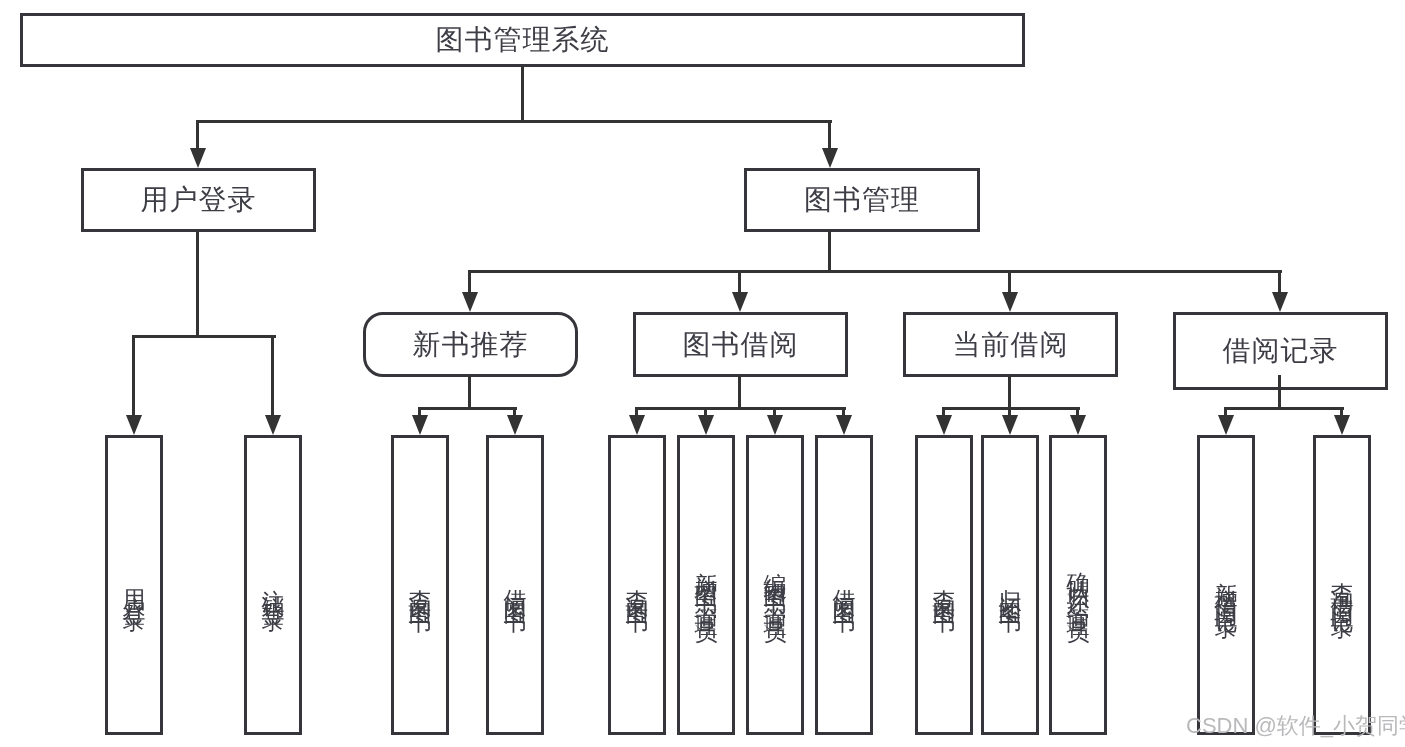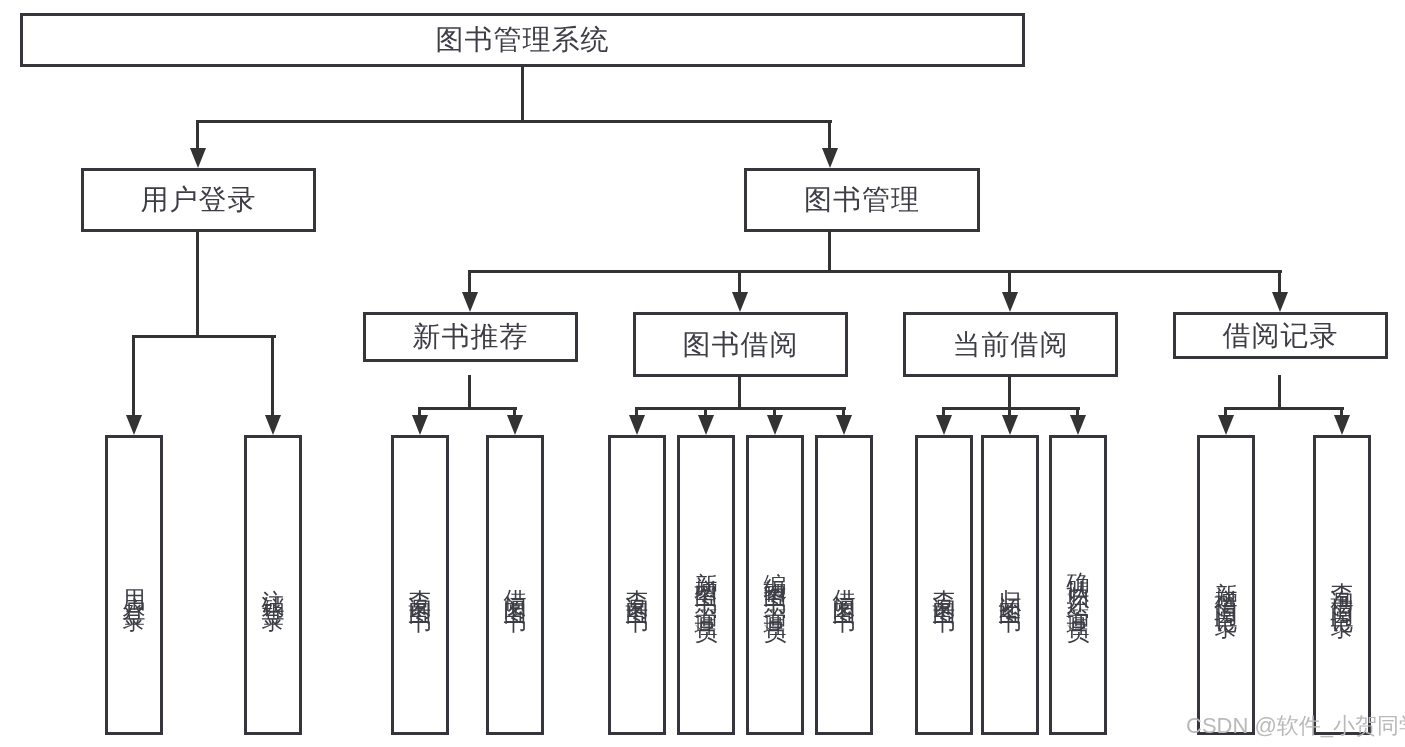--- a/index.html
+++ b/index.html
@@ -66,24 +66,24 @@
 </head>
 <body>
 
 <div class="canvas">
 
   <div class="node" style="left:20px; top:13px; width:1005px; height:54px;">图书管理系统</div>
 
   <div class="node" style="left:81px; top:168px; width:235px; height:64px;">用户登录</div>
   <div class="node" style="left:712px; top:168px; width:236px; height:64px;margin-left:32px;">图书管理</div>
 
-  <div class="node" style="left:363px; top:312px; width:215px; height:50px;">新书推荐</div>
+  <div class="node" style="left:363px; top:312px; width:215px; height:65px;border-radius:20px;">新书推荐</div>
   <div class="node" style="left:903px; top:312px; width:215px; height:65px;">当前借阅</div>
   <div class="node" style="left:633px; top:312px; width:215px; height:65px;">图书借阅</div>
-  <div class="node" style="left:1173px; top:312px; width:215px; height:47px;">借阅记录</div>
+  <div class="node" style="left:1173px; top:312px; width:215px; height:78px;">借阅记录</div>
 
   <div class="node leaf" style="left:105px; top:435px; width:58px; height:300px;">用户登录</div>
   <div class="node leaf" style="left:244px; top:435px; width:58px; height:300px;">注销登录</div>
 
   <div class="node leaf" style="left:391px; top:435px; width:58px; height:300px;">查询图书</div>
   <div class="node leaf" style="left:486px; top:435px; width:58px; height:300px;">借阅图书</div>
 
   <div class="node leaf" style="left:608px; top:435px; width:58px; height:300px;">查询图书</div>
   <div class="node leaf" style="left:677px; top:435px; width:58px; height:300px;">新增图书（管理员）</div>
   <div class="node leaf" style="left:746px; top:435px; width:58px; height:300px;">编辑图书（管理员）</div>

